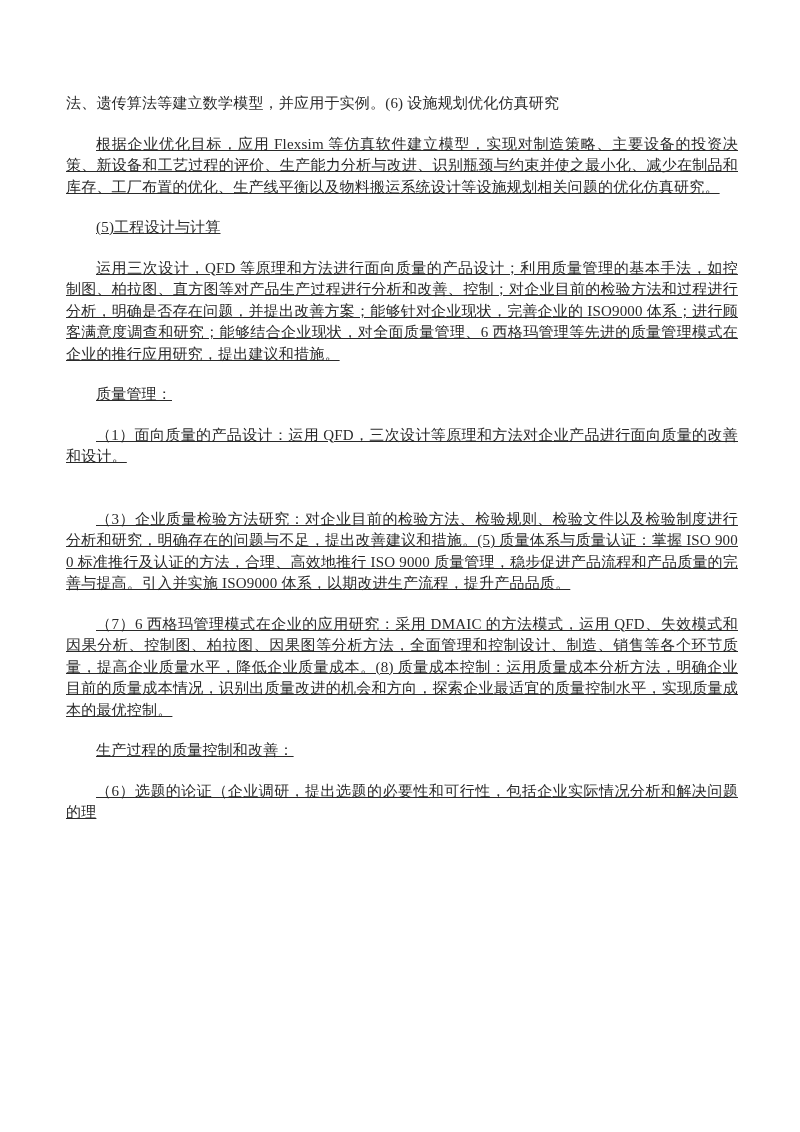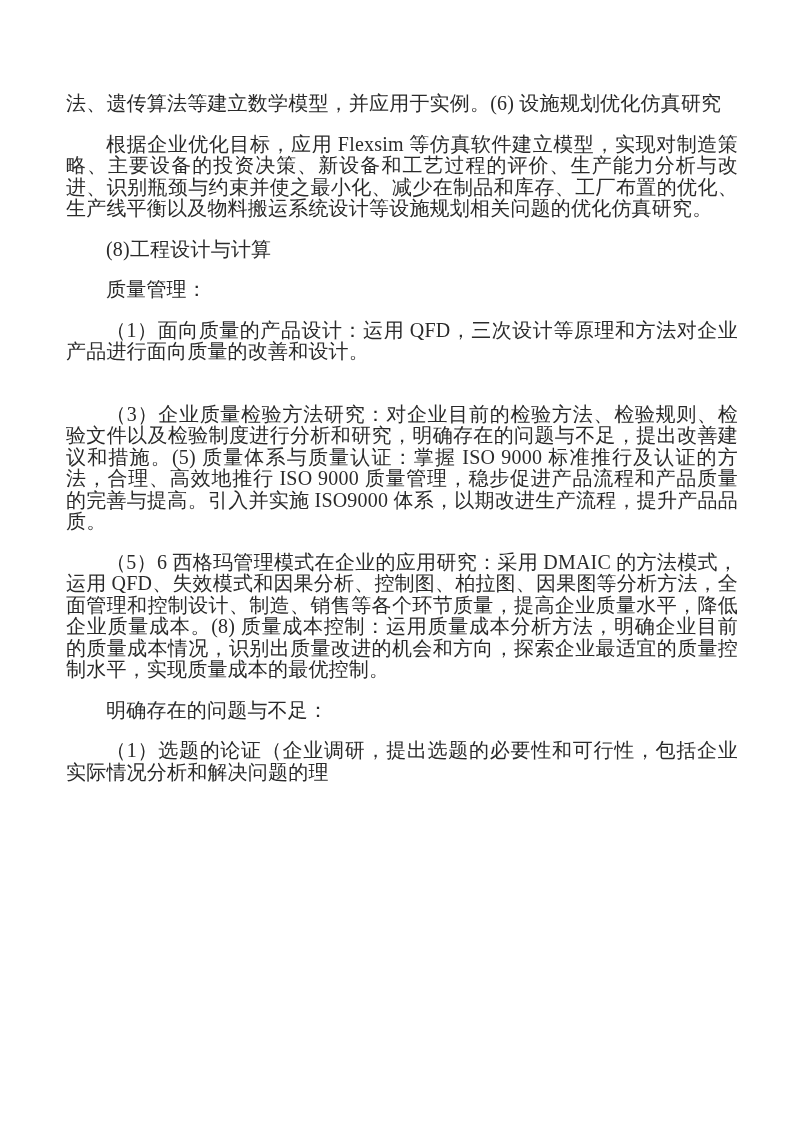--- a/index.html
+++ b/index.html
@@ -15,40 +15,41 @@
   }
   .page {
     box-sizing: border-box;
     width: 800px;
     height: 1132px;
     background: #ffffff;
     padding: 93px 62px 0 66px;
   }
   .doc p {
     margin: 0 0 19px 0;
-    font-size: 20px;
+    font-size: 15px;
     line-height: 21.5px;
     color: #2a2a2a;
     text-align: justify;
     text-justify: inter-ideograph;
     letter-spacing: 0.2px;
     word-break: break-all;
   }
-  .doc p.indent { text-indent: 2em; }
+  .doc p.indent { text-indent: 2em; text-decoration: underline; }
   .doc p.no-indent { text-indent: 0; }
   .doc p.gap-after { margin-bottom: 41px; }
 </style>
 </head>
 <body>
 
 <div class="page">
   <div class="doc">
     <p class="no-indent">法、遗传算法等建立数学模型，并应用于实例。(6) 设施规划优化仿真研究</p>
     <p class="indent">根据企业优化目标，应用 Flexsim 等仿真软件建立模型，实现对制造策略、主要设备的投资决策、新设备和工艺过程的评价、生产能力分析与改进、识别瓶颈与约束并使之最小化、减少在制品和库存、工厂布置的优化、生产线平衡以及物料搬运系统设计等设施规划相关问题的优化仿真研究。</p>
-    <p class="indent">(8)工程设计与计算</p>
+    <p class="indent">(5)工程设计与计算</p>
+    <p class="indent">运用三次设计，QFD 等原理和方法进行面向质量的产品设计；利用质量管理的基本手法，如控制图、柏拉图、直方图等对产品生产过程进行分析和改善、控制；对企业目前的检验方法和过程进行分析，明确是否存在问题，并提出改善方案；能够针对企业现状，完善企业的 ISO9000 体系；进行顾客满意度调查和研究；能够结合企业现状，对全面质量管理、6 西格玛管理等先进的质量管理模式在企业的推行应用研究，提出建议和措施。</p>
     <p class="indent">质量管理：</p>
     <p class="indent gap-after">（1）面向质量的产品设计：运用 QFD，三次设计等原理和方法对企业产品进行面向质量的改善和设计。</p>
     <p class="indent">（3）企业质量检验方法研究：对企业目前的检验方法、检验规则、检验文件以及检验制度进行分析和研究，明确存在的问题与不足，提出改善建议和措施。(5) 质量体系与质量认证：掌握 ISO 9000 标准推行及认证的方法，合理、高效地推行 ISO 9000 质量管理，稳步促进产品流程和产品质量的完善与提高。引入并实施 ISO9000 体系，以期改进生产流程，提升产品品质。</p>
-    <p class="indent">（5）6 西格玛管理模式在企业的应用研究：采用 DMAIC 的方法模式，运用 QFD、失效模式和因果分析、控制图、柏拉图、因果图等分析方法，全面管理和控制设计、制造、销售等各个环节质量，提高企业质量水平，降低企业质量成本。(8) 质量成本控制：运用质量成本分析方法，明确企业目前的质量成本情况，识别出质量改进的机会和方向，探索企业最适宜的质量控制水平，实现质量成本的最优控制。</p>
-    <p class="indent">明确存在的问题与不足：</p>
-    <p class="indent">（1）选题的论证（企业调研，提出选题的必要性和可行性，包括企业实际情况分析和解决问题的理</p>
+    <p class="indent">（7）6 西格玛管理模式在企业的应用研究：采用 DMAIC 的方法模式，运用 QFD、失效模式和因果分析、控制图、柏拉图、因果图等分析方法，全面管理和控制设计、制造、销售等各个环节质量，提高企业质量水平，降低企业质量成本。(8) 质量成本控制：运用质量成本分析方法，明确企业目前的质量成本情况，识别出质量改进的机会和方向，探索企业最适宜的质量控制水平，实现质量成本的最优控制。</p>
+    <p class="indent">生产过程的质量控制和改善：</p>
+    <p class="indent">（6）选题的论证（企业调研，提出选题的必要性和可行性，包括企业实际情况分析和解决问题的理</p>
   </div>
 </div>
 
 </body></html>

